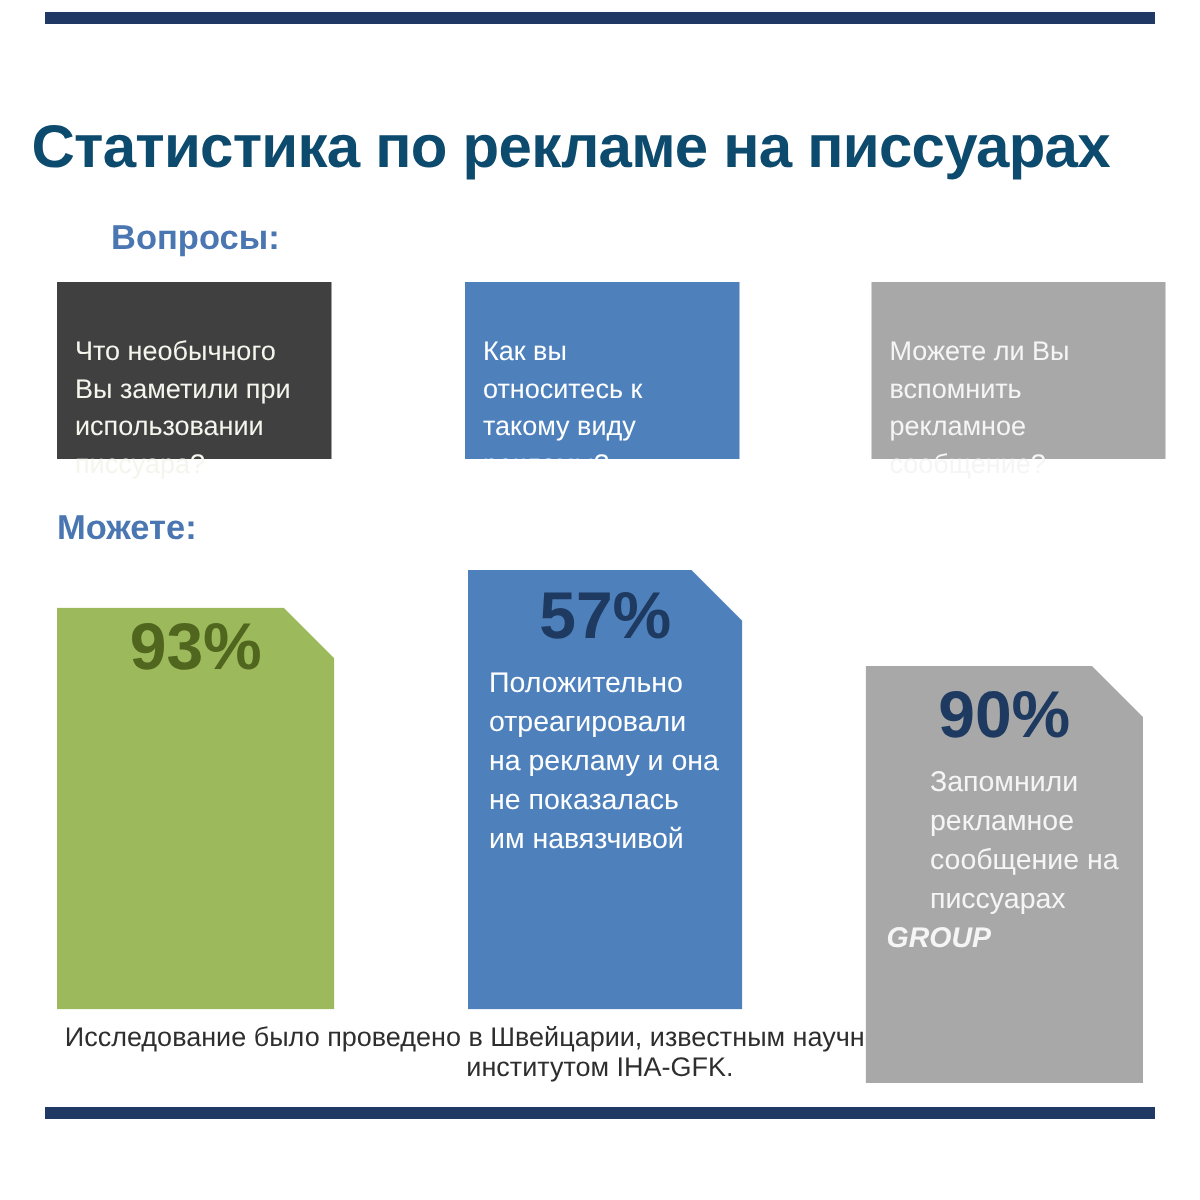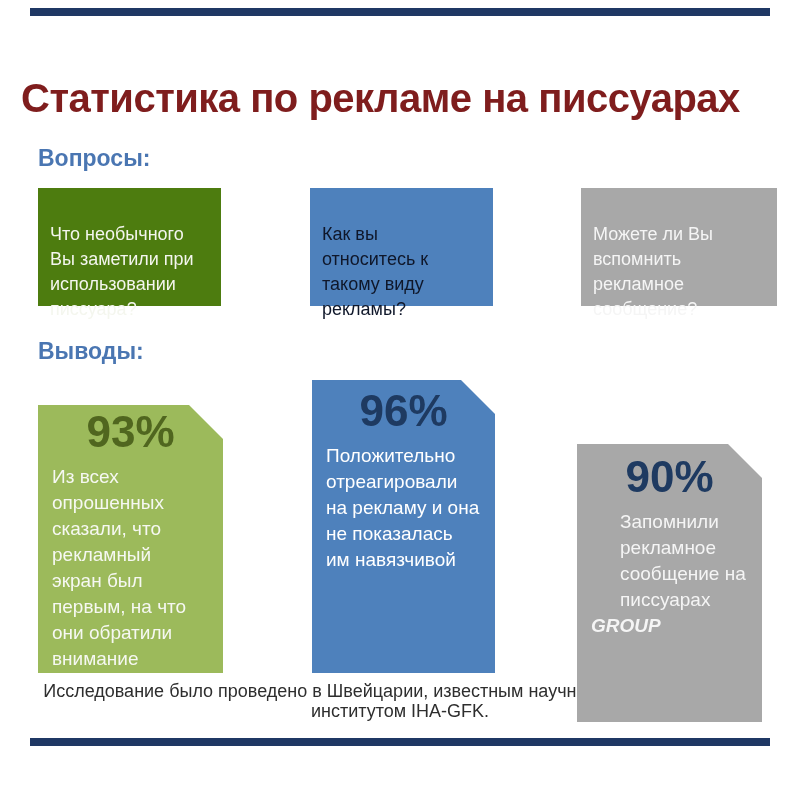--- a/index.html
+++ b/index.html
@@ -5,36 +5,36 @@
   html,body{margin:0;padding:0;background:#ffffff;}
   .slide{
     position:relative;width:800px;height:800px;background:#ffffff;
     font-family:"Liberation Sans", sans-serif;overflow:hidden;
   }
   .accent-bar{position:absolute;left:30px;width:740px;height:8px;background:#1F3864;}
   .accent-bar.top{top:8px;}
   .accent-bar.bottom{top:738px;}
   .page-title{
     position:absolute;left:21px;top:76px;width:760px;margin:0;
-    font-size:40px;line-height:44px;font-weight:bold;color:#7f1d1d;
+    font-size:40px;line-height:44px;font-weight:bold;color:#0c4a6e;
     white-space:nowrap;letter-spacing:-0.5px;
   }
   .section-heading{
     position:absolute;left:38px;margin:0;
     font-size:23px;font-weight:bold;color:#4A76B2;
   }
-  .heading-questions{top:145px;}
+  .heading-questions{top:145px;margin-left:36px;}
   .heading-conclusions{top:338px;}
   .qbox{
     position:absolute;top:188px;height:118px;box-sizing:border-box;
     padding:9px 12px;color:#F4F6EE;font-size:18px;line-height:25px;
     white-space:pre-line;z-index:1;
   }
-  .qbox.green{left:38px;width:183px;background:#4d7c0f;}
-  .qbox.blue{left:310px;width:183px;background:#4E81BC;color:#0f172a;}
+  .qbox.green{left:38px;width:183px;background:#404040;}
+  .qbox.blue{left:310px;width:183px;background:#4E81BC;color:#ffffff;}
   .qbox.gray{left:581px;width:196px;background:#A8A8A8;color:#F5F5F5;}
   .rbox{
     position:absolute;box-sizing:border-box;z-index:1;
     clip-path:polygon(0 0, calc(100% - 34px) 0, 100% 34px, 100% 100%, 0 100%);
   }
   .rbox.green{left:38px;top:405px;width:185px;height:268px;background:#9CBA5B;}
   .rbox.blue{left:312px;top:380px;width:183px;height:293px;background:#4E81BC;}
   .rbox.gray{left:577px;top:444px;width:185px;height:278px;background:#A8A8A8;}
   .percent{
     display:block;text-align:center;font-weight:bold;font-size:44px;line-height:48px;
@@ -85,35 +85,27 @@
 такому виду
 рекламы?</span>
   </div>
   <div class="qbox gray">
     <span>Можете ли Вы
 вспомнить
 рекламное
 сообщение?</span>
   </div>
 
-  <h2 class="section-heading heading-conclusions">Выводы:</h2>
+  <h2 class="section-heading heading-conclusions">Можете:</h2>
 
   <div class="rbox green">
     <span class="percent">93%</span>
-    <span class="rtext">Из всех
-опрошенных
-сказали, что
-рекламный
-экран был
-первым, на что
-они обратили
-внимание</span>
   </div>
   <div class="rbox blue">
-    <span class="percent">96%</span>
+    <span class="percent">57%</span>
     <span class="rtext">Положительно
 отреагировали
 на рекламу и она
 не показалась
 им навязчивой</span>
   </div>
   <div class="rbox gray">
     <span class="percent">90%</span>
     <span class="rtext">Запомнили
 рекламное

